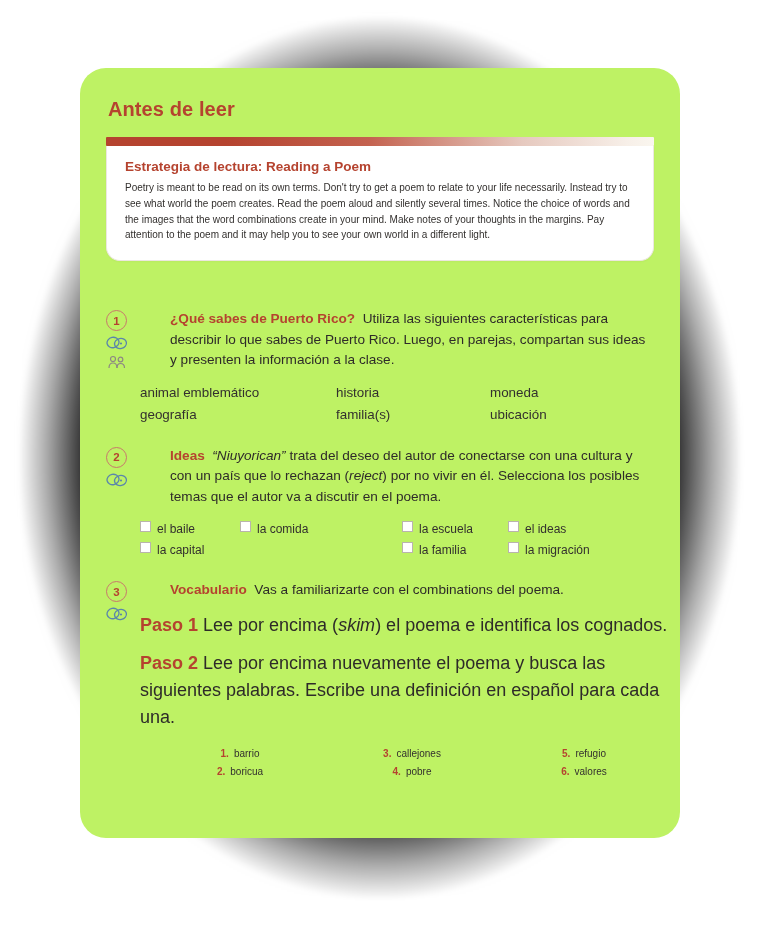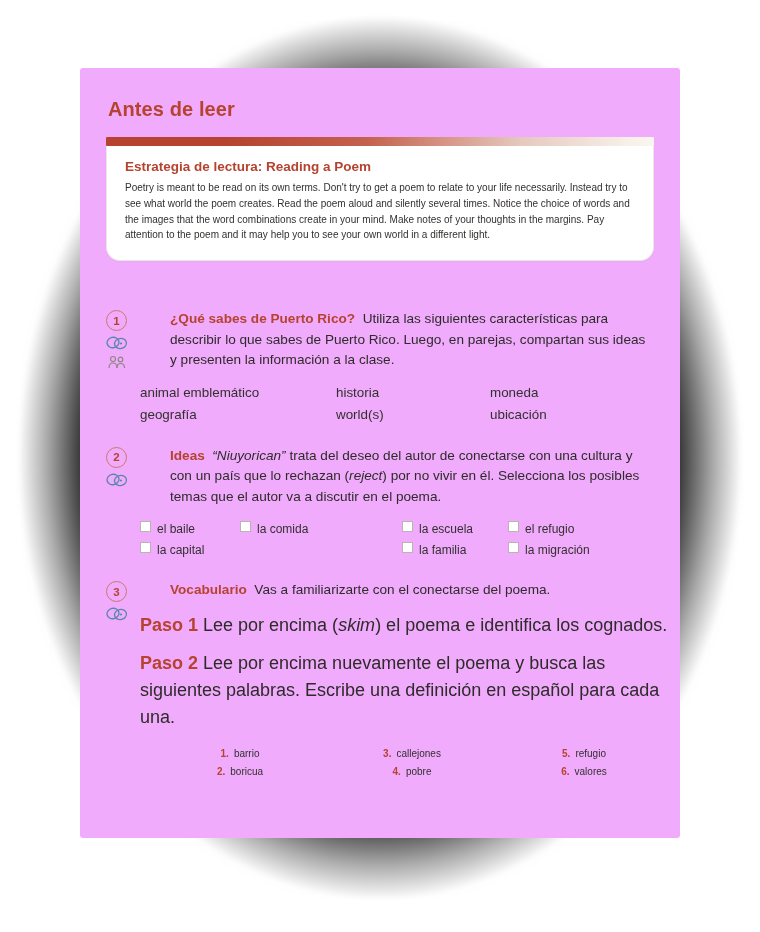--- a/index.html
+++ b/index.html
@@ -22,21 +22,21 @@
   .halo::after{
     content:"";position:absolute;inset:0;border-radius:70px;
     background-image:
       repeating-linear-gradient(0deg, rgba(255,255,255,.10) 0 1px, rgba(0,0,0,0) 1px 2px),
       repeating-linear-gradient(90deg, rgba(255,255,255,.10) 0 1px, rgba(0,0,0,0) 1px 2px);
     mix-blend-mode:screen;opacity:.5;
   }
 
   .card{
     position:absolute;left:80px;top:68px;width:600px;height:770px;
-    background:#f0abfc;border-radius:3px;overflow:hidden;
+    background:#bef264;border-radius:26px;overflow:hidden;
   }
   .card-inner{padding:30px 26px 0 26px;}
 
   .page-title{
     font-size:20px;font-weight:bold;color:#b5432f;letter-spacing:.1px;
     margin:0 0 16px 2px;
   }
 
   
   .strategy{position:relative;margin:0 0 6px 0;}
@@ -143,21 +143,21 @@
               <b>¿Qué sabes de Puerto Rico?</b>&nbsp;
               <span>Utiliza las siguientes características para describir lo que sabes de Puerto Rico. Luego, en parejas, compartan sus ideas y presenten la información a la clase.</span>
             </div>
             <div class="cols3">
               <div class="col c1">
                 <div>animal emblemático</div>
                 <div>geografía</div>
               </div>
               <div class="col c2">
                 <div>historia</div>
-                <div>world(s)</div>
+                <div>familia(s)</div>
               </div>
               <div class="col c3">
                 <div>moneda</div>
                 <div>ubicación</div>
               </div>
             </div>
           </div>
         </div>
 
         <div class="ex">
@@ -180,40 +180,40 @@
                 <div><span class="cb"></span><span>la capital</span></div>
               </div>
               <div class="ccol k2">
                 <div><span class="cb"></span><span>la comida</span></div>
               </div>
               <div class="ccol k3">
                 <div><span class="cb"></span><span>la escuela</span></div>
                 <div><span class="cb"></span><span>la familia</span></div>
               </div>
               <div class="ccol k4">
-                <div><span class="cb"></span><span>el refugio</span></div>
+                <div><span class="cb"></span><span>el ideas</span></div>
                 <div><span class="cb"></span><span>la migración</span></div>
               </div>
             </div>
           </div>
         </div>
 
         <div class="ex">
           <div class="gutter">
             <div class="num">3</div>
             <svg class="icon-talk" width="22" height="15" viewBox="0 0 22 15">
               <ellipse cx="7" cy="7.5" rx="6" ry="5.2" fill="none" stroke="#5b86ab" stroke-width="1.3" transform="rotate(-12 7 7.5)"></ellipse>
               <ellipse cx="14.5" cy="8.5" rx="6" ry="5" fill="none" stroke="#5b86ab" stroke-width="1.3" transform="rotate(-12 14.5 8.5)"></ellipse>
               <circle cx="15" cy="8.5" r="1.1" fill="#5b86ab"></circle>
             </svg>
           </div>
           <div class="body">
             <div class="lead">
               <b>Vocabulario</b>&nbsp;
-              <span>Vas a familiarizarte con el conectarse del poema.</span>
+              <span>Vas a familiarizarte con el combinations del poema.</span>
             </div>
 
             <div class="paso">
               <b>Paso 1</b><span> Lee por encima (</span><i>skim</i><span>) el poema e identifica los cognados.</span>
             </div>
 
             <div class="paso">
               <b>Paso 2</b><span> Lee por encima nuevamente el poema y busca las siguientes palabras. Escribe una definición en español para cada una.</span>
             </div>
 

